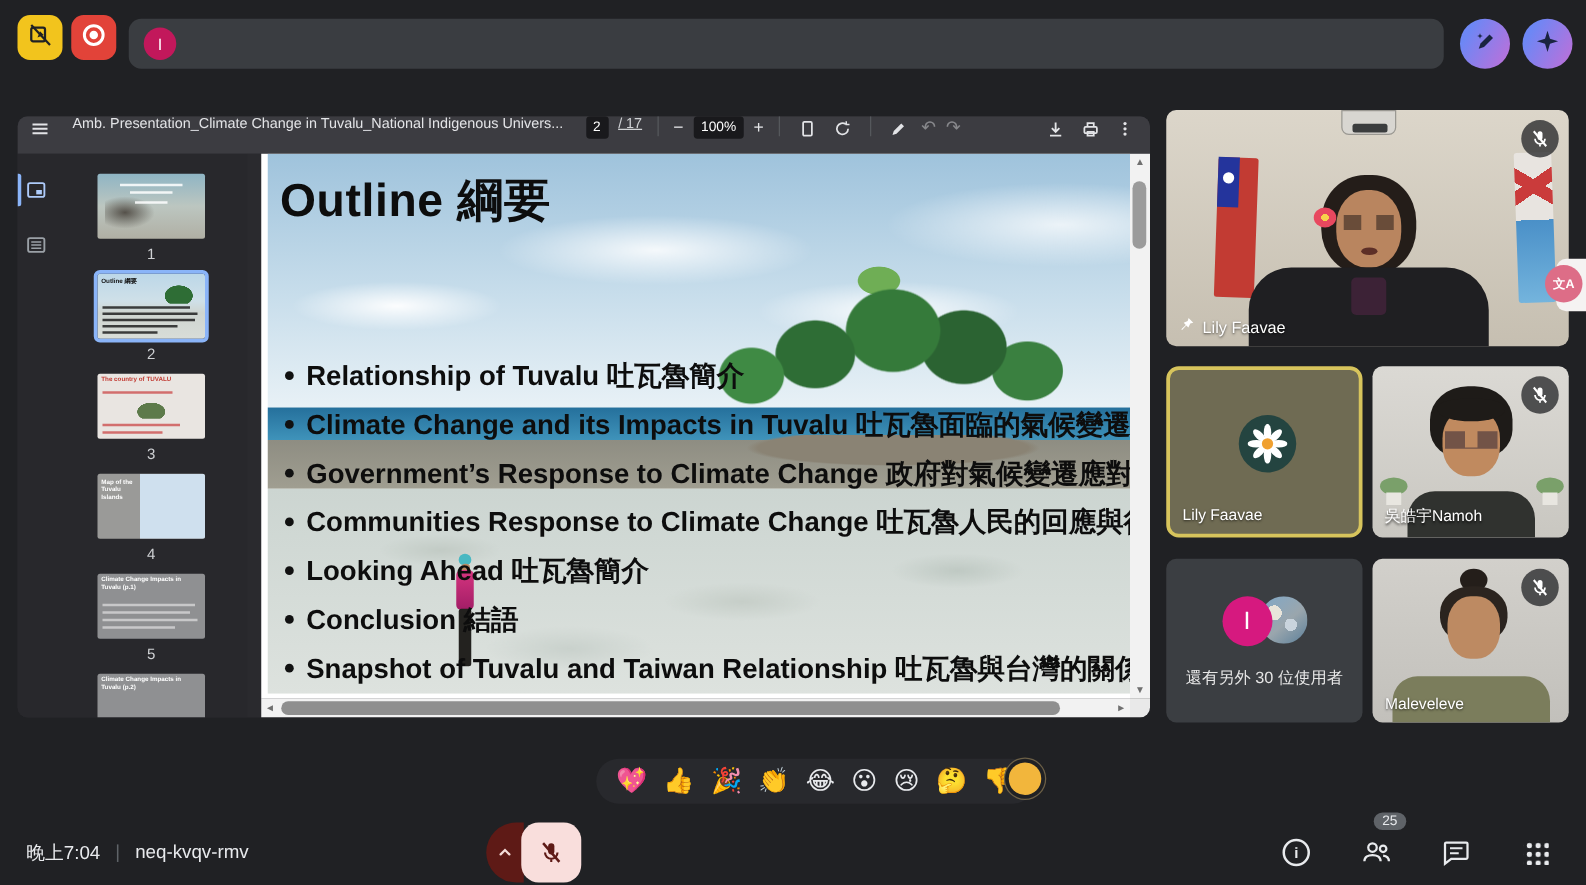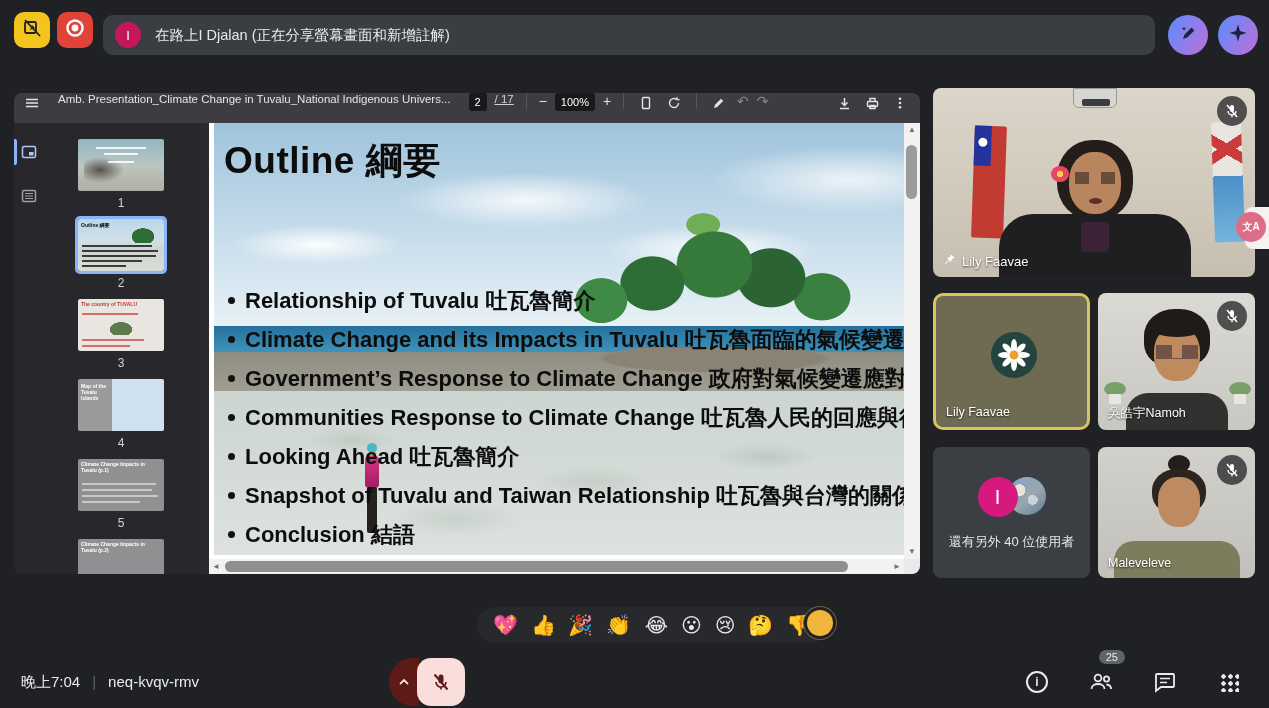--- a/index.html
+++ b/index.html
@@ -234,21 +234,20 @@
 <div class="abs sq-btn btn-red">
   <span>
     <svg width="22" height="22" viewBox="0 0 22 22">
       <circle cx="11" cy="11" r="7.5" fill="none" stroke="#fff" stroke-width="2.4"></circle>
       <circle cx="11" cy="11" r="3.4" fill="#fff"></circle>
       </svg>
   </span>
 </div>
 <div class="abs notif-pill">
   <span class="notif-avatar">I</span>
-  <span class="notif-text">在路上I Djalan (正在分享螢幕畫面和新增註解)</span>
 </div>
 <div class="abs grad-btn g1">
   <span>
     <svg width="20" height="20" viewBox="0 0 20 20" fill="#1a2440">
       <path d="M5 16l1.4-4.2 7.2-7.2 2.8 2.8-7.2 7.2z"></path>
       <path d="M6 3.5l.6 1.6 1.6.6-1.6.6L6 7.9l-.6-1.6-1.6-.6 1.6-.6z"></path>
       </svg>
   </span>
 </div>
 <div class="abs grad-btn g2">
@@ -413,25 +412,25 @@
           <div class="bullet">
               <span class="dot"></span>
               <span class="btxt">Communities Response to Climate Change 吐瓦魯人民的回應與行</span>
             </div>
           <div class="bullet">
               <span class="dot"></span>
               <span class="btxt">Looking Ahead 吐瓦魯簡介</span>
             </div>
           <div class="bullet">
               <span class="dot"></span>
-              <span class="btxt">Snapshot of Tuvalu and Taiwan Relationship  吐瓦魯與台灣的關係</span>
+              <span class="btxt">Conclusion 結語</span>
             </div>
           <div class="bullet">
               <span class="dot"></span>
-              <span class="btxt">Conclusion 結語</span>
+              <span class="btxt">Snapshot of Tuvalu and Taiwan Relationship  吐瓦魯與台灣的關係</span>
             </div>
         </div>
       </div>
       <div class="v-scroll">
         <span class="arr" style="top:0">▲</span>
         <div class="v-thumb"></div>
         <span class="arr" style="bottom:0">▼</span>
       </div>
       <div class="h-scroll">
         <span class="arr" style="left:0">◄</span>
@@ -515,21 +514,21 @@
   <div class="name-label" style="font-size:12.5px">
     <span>吳皓宇Namoh</span>
   </div>
 </div>
 
 <div class="abs tile tile-more">
   <div class="more-avatars">
     <div class="more-pink">I</div>
     <div class="more-photo"></div>
   </div>
-  <div class="more-text">還有另外 40 位使用者</div>
+  <div class="more-text">還有另外 30 位使用者</div>
 </div>
 
 <div class="abs tile tile-malev malev">
   <div class="bun"></div>
   <div class="hair"></div>
   <div class="face"></div>
   <div class="top"></div>
   <div class="mic-badge">
     <svg width="16" height="16" viewBox="0 0 16 16" fill="none" stroke="#fff" stroke-width="1.4">
       <rect x="6" y="2" width="4" height="7" rx="2" fill="#fff" stroke="none"></rect>

